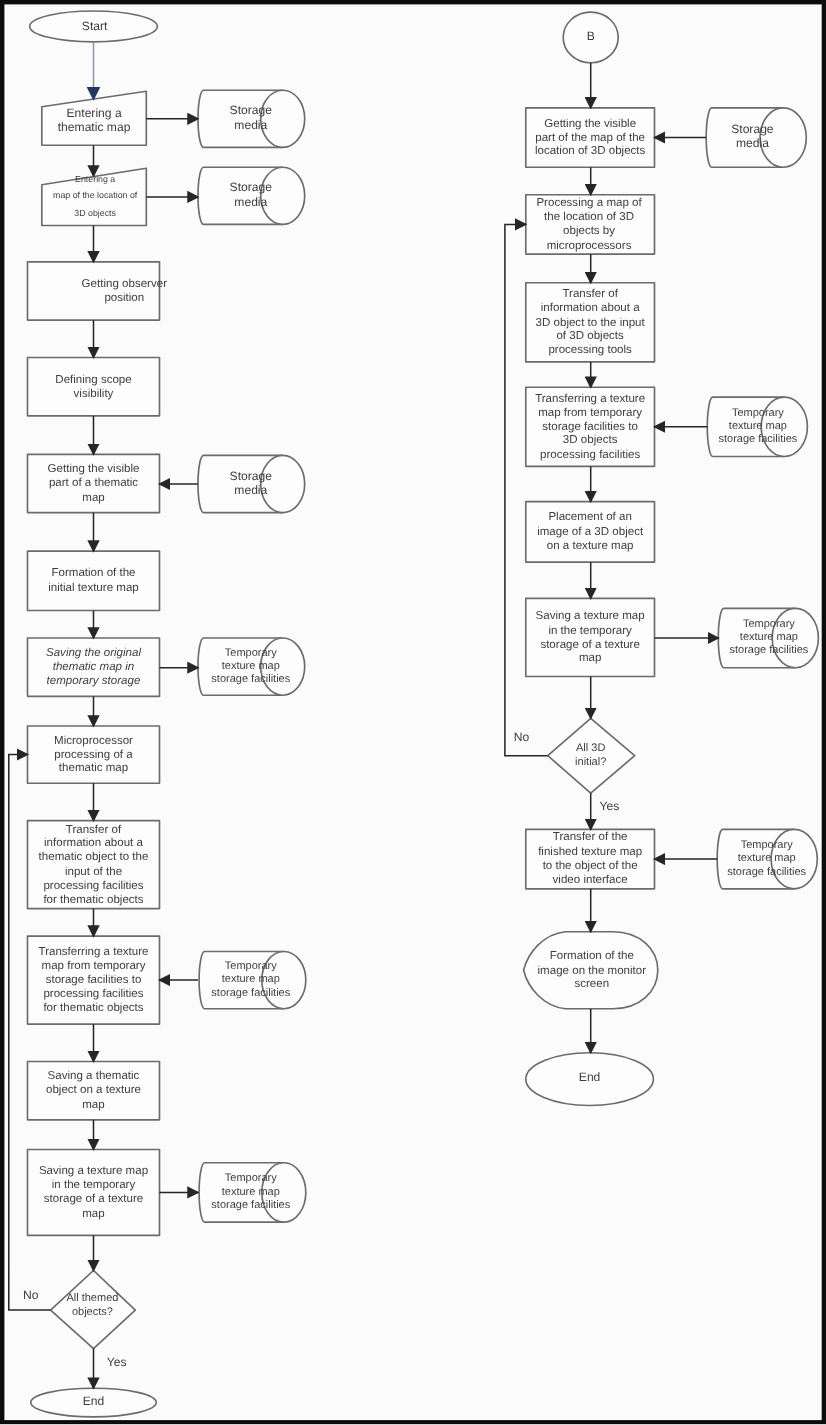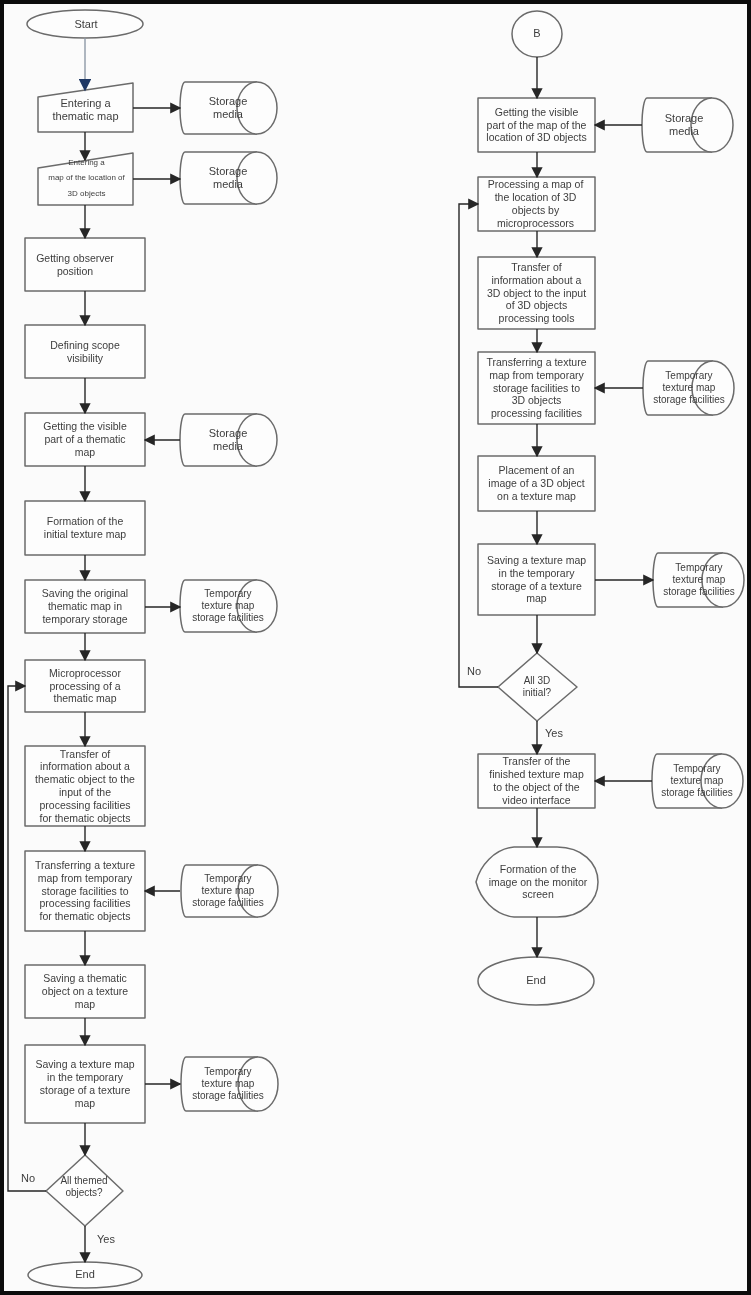--- a/index.html
+++ b/index.html
@@ -133,32 +133,32 @@
   <div class="lbl big" style="left:28px;top:11px;width:116px;height:27px;text-align:center;">Start</div>
   <div class="lbl big" style="left:38px;top:88px;width:95px;height:44px;">Entering a
 thematic map</div>
   <div class="lbl big" style="left:188px;top:88px;width:80px;height:40px;">Storage
 media</div>
   <div class="lbl small" style="left:38px;top:152px;width:97px;height:52px;">Entering a
 map of the location of
 3D objects</div>
   <div class="lbl big" style="left:188px;top:158px;width:80px;height:40px;">Storage
 media</div>
-  <div class="lbl" style="left:25px;top:238px;width:100px;height:53px;">Getting observer
+  <div class="lbl" style="left:25px;top:238px;width:100px;height:53px;padding-left:38px;">Getting observer
 position</div>
   <div class="lbl" style="left:25px;top:325px;width:120px;height:53px;">Defining scope
 visibility</div>
   <div class="lbl" style="left:25px;top:413px;width:120px;height:53px;">Getting the visible
 part of a thematic
 map</div>
   <div class="lbl big" style="left:188px;top:420px;width:80px;height:40px;">Storage
 media</div>
   <div class="lbl" style="left:25px;top:501px;width:120px;height:54px;">Formation of the
 initial texture map</div>
-  <div class="lbl" style="left:25px;top:580px;width:120px;height:53px;">Saving the original
+  <div class="lbl" style="left:25px;top:580px;width:120px;height:53px;font-style:italic;">Saving the original
 thematic map in
 temporary storage</div>
   <div class="lbl cyl" style="left:186px;top:585px;width:84px;height:42px;">Temporary
 texture map
 storage facilities</div>
   <div class="lbl" style="left:25px;top:660px;width:120px;height:52px;">Microprocessor
 processing of a
 thematic map</div>
   <div class="lbl" style="left:25px;top:746px;width:120px;height:80px;">Transfer of
 information about a

